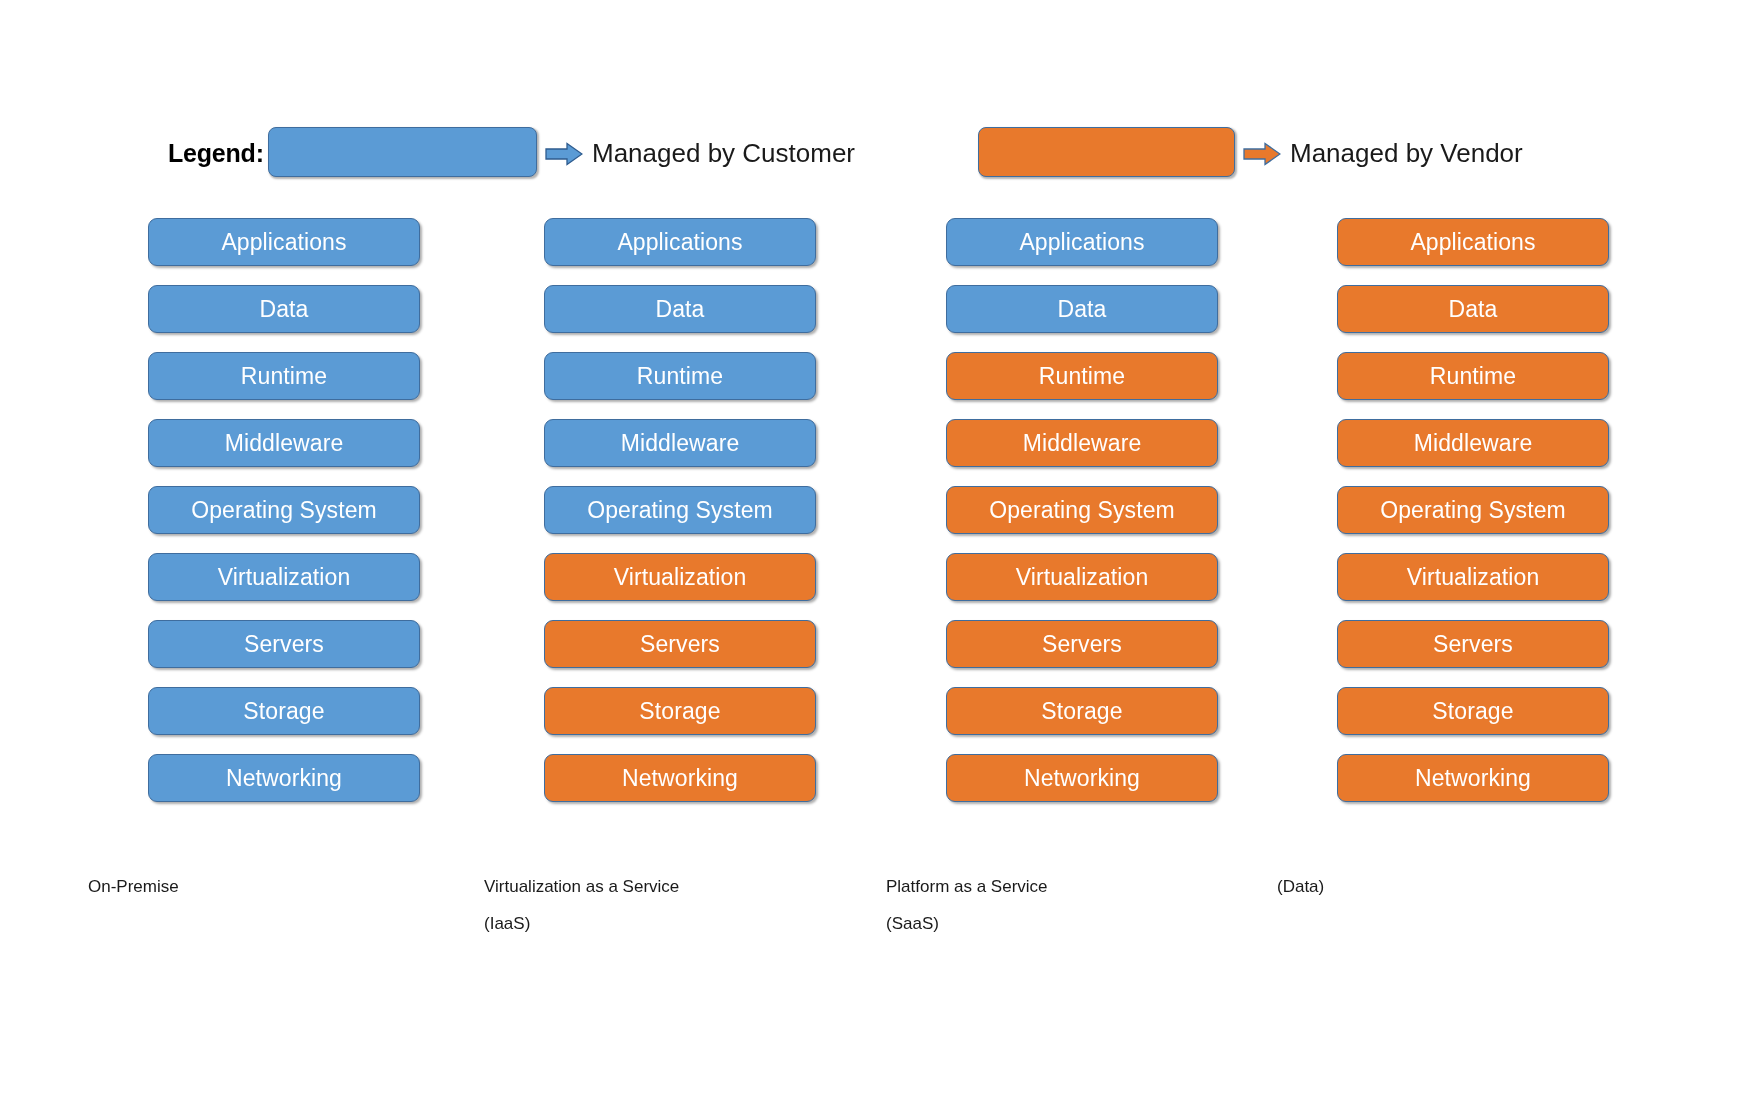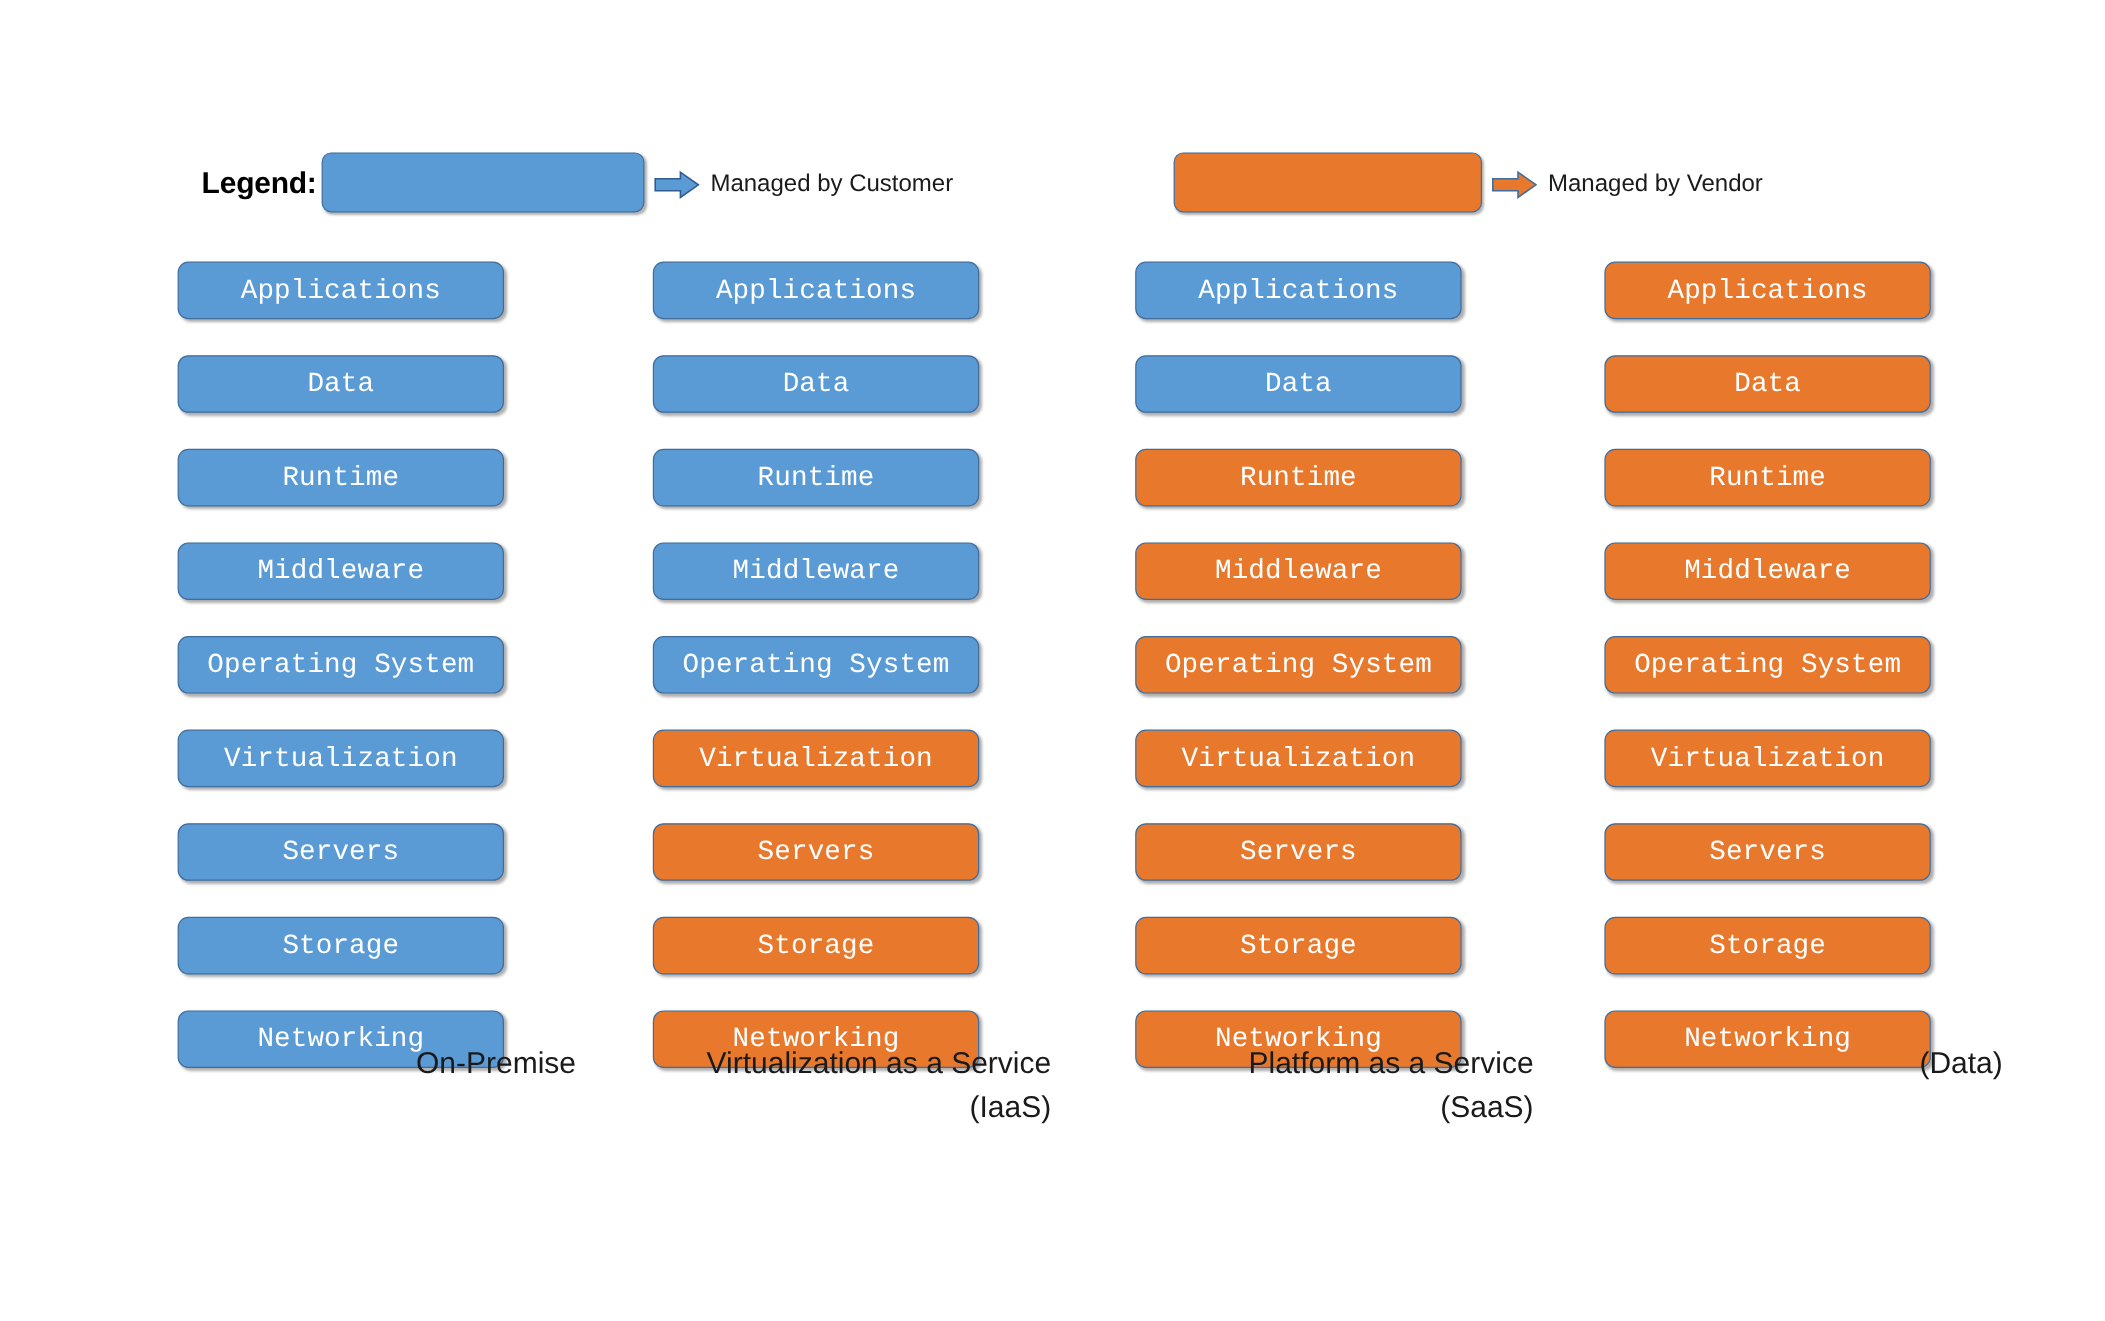--- a/index.html
+++ b/index.html
@@ -59,21 +59,21 @@
     width: 38px;
     height: 24px;
   }
   #legend-arrow-customer { left: 545px; }
   #legend-arrow-vendor   { left: 1243px; }
   .legend-text {
     position: absolute;
     top: 0;
     height: 56px;
     line-height: 56px;
-    font-size: 20px;
+    font-size: 26px;
     color: #1a1a1a;
     white-space: nowrap;
   }
   #legend-text-customer { left: 592px; }
   #legend-text-vendor   { left: 1290px; }
 
   
   #stacks {
     position: absolute;
     left: 0;
@@ -86,44 +86,43 @@
     width: 272px;
   }
   .stack-0 { left: 148px; }
   .stack-1 { left: 544px; }
   .stack-2 { left: 946px; }
   .stack-3 { left: 1337px; }
 
   .layer {
     position: relative;
     height: 48px;
-    margin-bottom: 30px;
+    margin-bottom: 19px;
     border-radius: 9px;
     border: 1px solid #3f6d9e;
     box-sizing: border-box;
     box-shadow: 2px 2px 2.5px rgba(0,0,0,0.32);
     display: flex;
     align-items: center;
     justify-content: center;
     color: #ffffff;
     font-size: 23px;
     letter-spacing: 0.1px;
     white-space: nowrap;
-    font-family: Liberation Mono, monospace;
   }
   .layer.customer { background: #5b9bd5; }
   .layer.vendor   { background: #e8792c; }
 
   .stack-caption {
     position: absolute;
     left: -60px;
     width: 392px;
     top: 650px;
-    text-align: right;
-    font-size: 25px;
+    text-align: left;
+    font-size: 17px;
     line-height: 37px;
     color: #1a1a1a;
   }
 </style>
 </head>
 <body>
 
 <div id="legend-row">
 
   <span class="legend-label">Legend:</span>

